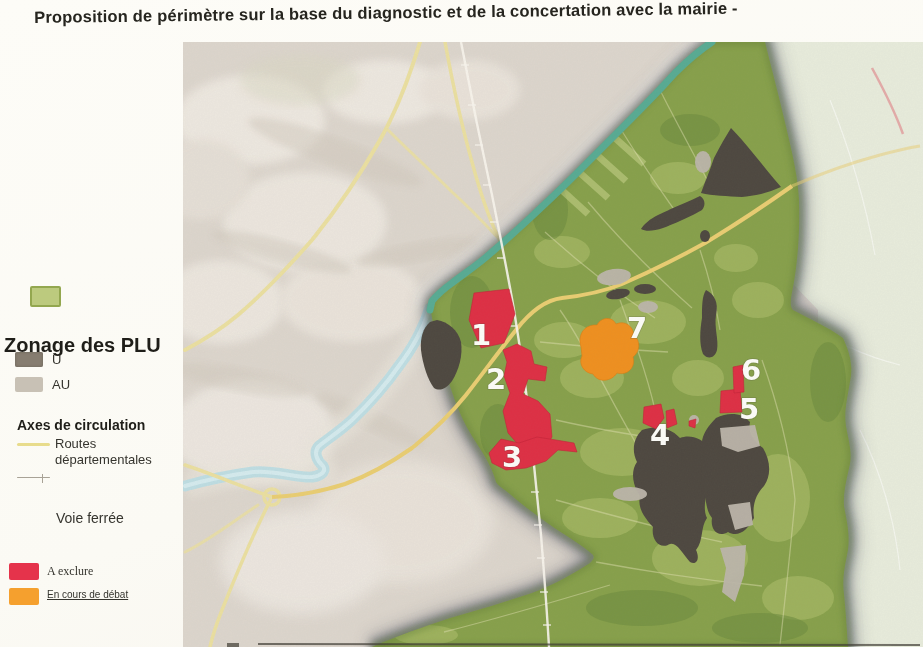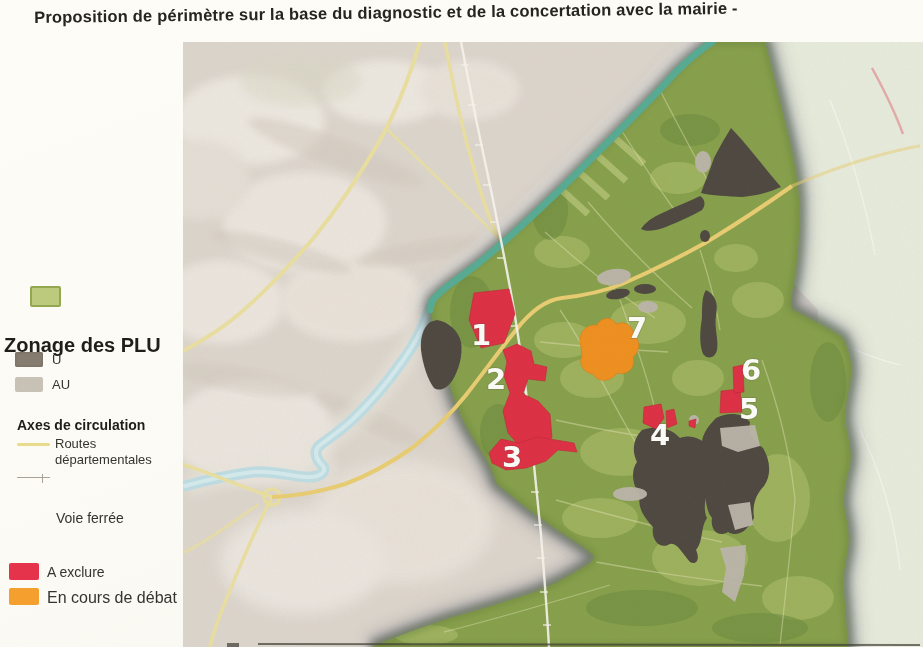--- a/index.html
+++ b/index.html
@@ -22,23 +22,23 @@
   .sw-au{left:15px;top:377px;width:28px;height:15px;background:#c8c1b5;}
   .lbl-au{left:52px;top:377px;font-size:13px;text-align:center;}
   .h-axes{left:17px;top:417px;font-size:14px;font-weight:bold;color:#1f1e19;}
   .sw-routes{left:17px;top:443px;width:33px;height:3px;background:#e8dc8c;border-radius:2px;}
   .lbl-routes{left:55px;top:436px;width:120px;font-size:13px;line-height:15.5px;}
   .sw-rail{left:17px;top:477px;width:33px;height:0;border-top:1.5px solid #a8a296;}
   .sw-rail::after{content:"";position:absolute;right:7px;top:-4.5px;width:1.5px;height:9px;background:#a8a296;}
   .lbl-rail{left:56px;top:469px;font-size:14px;margin-top:41px;}
   .h-props{left:8px;top:504px;font-size:15.5px;font-weight:bold;color:#1f1e19;line-height:22px;width:140px;}
   .sw-excl{left:9px;top:563px;width:30px;height:17px;background:#e5334b;}
-  .lbl-excl{left:47px;top:564px;font-size:14px;}
+  .lbl-excl{left:47px;top:564px;font-size:12px;font-family:Liberation Serif, serif;}
   .sw-debat{left:9px;top:588px;width:30px;height:17px;background:#f5a02e;}
-  .lbl-debat{left:47px;top:589px;font-size:16px;}
+  .lbl-debat{left:47px;top:589px;font-size:10px;text-decoration:underline;}
   .zlbl{font-family:"DejaVu Sans","Liberation Sans",sans-serif;font-weight:bold;font-size:29px;
         fill:#fcfcf8;paint-order:stroke;stroke:rgba(70,70,60,.25);stroke-width:1.5px;
         text-anchor:middle;dominant-baseline:middle;}
 </style>
 </head>
 <body>
 
 <div class="page">
 
   <div class="page-title">Proposition de périmètre sur la base du diagnostic et de la concertation avec la mairie -</div>

